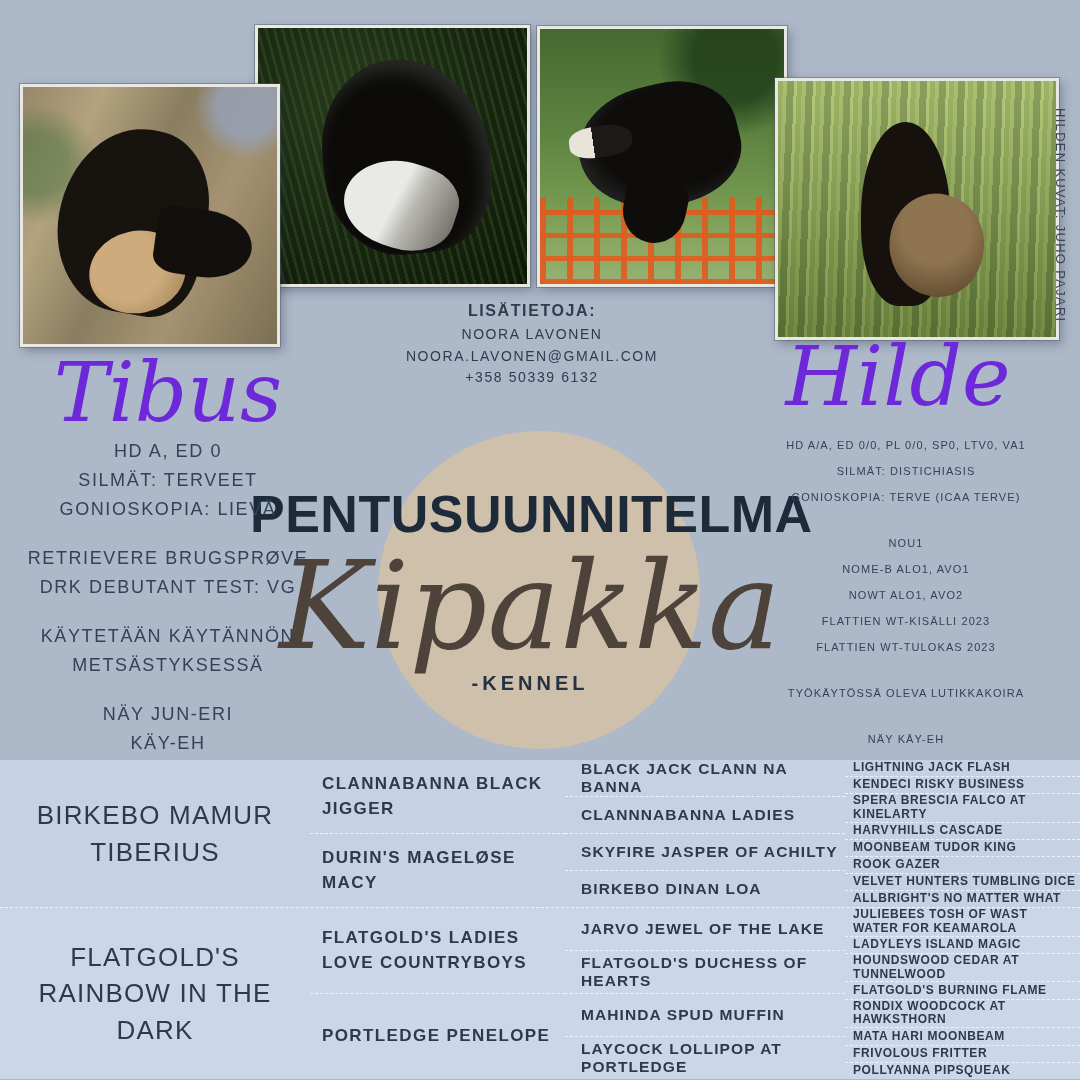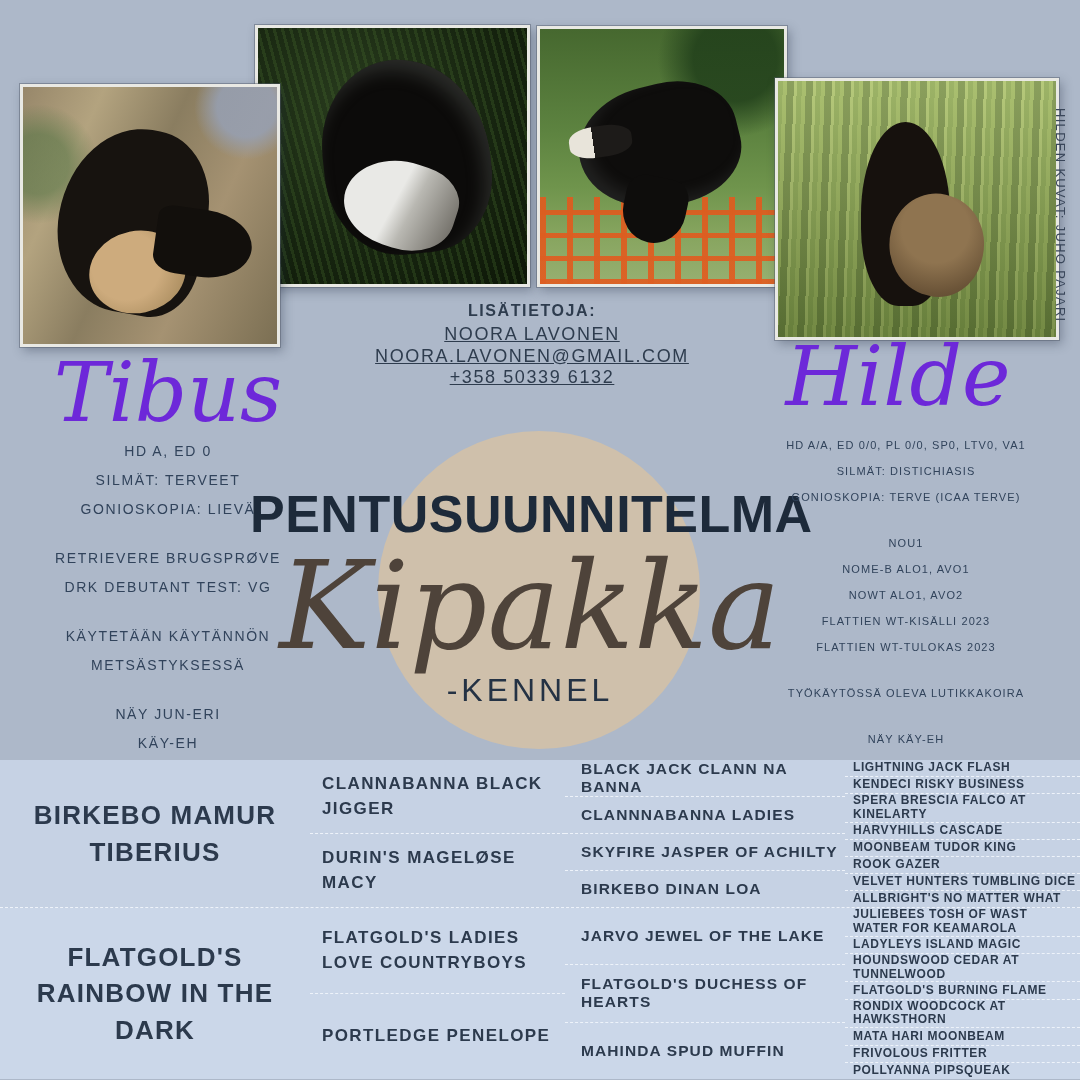--- a/index.html
+++ b/index.html
@@ -63,51 +63,51 @@
   .p4-duck{ position:absolute; left:40%; top:44%; width:34%; height:40%;
     background:radial-gradient(circle at 45% 35%, #8f7450 0 40%, #6b5438 75%, #55432c 100%);
     border-radius:48% 52% 46% 54%; transform:rotate(14deg); }
   .credit-vertical{ position:absolute; left:1053px; top:108px; height:240px;
     writing-mode:vertical-rl; font-size:13px; letter-spacing:1.3px; color:#39465a;
     white-space:nowrap; z-index:4; }
   
   .contact{ position:absolute; left:372px; top:302px; width:320px; text-align:center;
     color:#2e3c4e; z-index:4; }
   .contact .c-head{ font-weight:bold; font-size:16px; letter-spacing:1.6px; margin-bottom:4px; }
-  .contact .c-line{ font-size:18px; letter-spacing:1.6px; line-height:21.5px;text-decoration:underline; }
+  .contact .c-line{ font-size:14px; letter-spacing:1.6px; line-height:21.5px; }
   
   .circle{ position:absolute; left:378px; top:431px; width:322px; height:318px;
     border-radius:50%; background:#cfc0ab; z-index:1; }
   .c-title{ position:absolute; left:250px; top:484px; width:560px; text-align:center;
     font-size:52px; font-weight:bold; letter-spacing:.5px; color:#1d2a3a; z-index:2; white-space:nowrap; }
   .c-sub{ position:absolute; left:250px; top:534px; width:560px; text-align:center;
     font-size:29px; font-weight:bold; letter-spacing:4px; color:#243244; z-index:2; white-space:nowrap; }
   .script{ font-family:"DejaVu Serif", serif; font-style:italic; font-weight:normal; }
   .c-kennel{ position:absolute; left:200px; top:545px; width:660px; text-align:center;
     font-size:122px; color:#4e433a; z-index:2; line-height:1; }
   .c-suffix{ position:absolute; left:250px; top:672px; width:560px; text-align:center;
-    font-size:32px; font-weight:normal; letter-spacing:4px; color:#243244; z-index:2; }
+    font-size:20px; font-weight:bold; letter-spacing:4px; color:#243244; z-index:2; }
   
   .dog-name{ position:absolute; color:#6d28d9; text-align:center; font-size:82px;
     line-height:1; z-index:4; }
   .sire-name{ left:28px; top:352px; width:280px; }
   .dam-name{ left:770px; top:336px; width:256px; }
   .dog-info{ position:absolute; text-align:center; color:#31435b; z-index:3; }
-  .sire-info{ left:8px; top:437px; width:320px; font-size:14px; letter-spacing:1.6px; line-height:29px; }
+  .sire-info{ left:8px; top:437px; width:320px; font-size:18px; letter-spacing:1.6px; line-height:29px; }
   .dam-info{ left:716px; top:432px; width:380px; font-size:11px; letter-spacing:1.1px; line-height:26px; }
   .dog-info .grp{ margin-bottom:20px; }
   .dog-info .il{ white-space:nowrap; }
   
   .pedigree{ position:absolute; left:0; top:760px; width:1080px; height:320px; z-index:2;
     color:#2c3a4d; }
   .ped-half{ display:grid; grid-template-columns:310px 255px 280px 235px; }
   .half-a{ height:148px; background:#c6d2e4; border-bottom:1px dashed #eef3fa; }
   .half-b{ height:171px; background:#cbd7e9; }
   .ped-parent{ display:flex; align-items:center; justify-content:center; text-align:center;
-    font-size:26px; font-weight:bold; letter-spacing:1.2px; line-height:1.4; padding:0 14px; }
+    font-size:26px; font-weight:normal; letter-spacing:1.2px; line-height:1.4; padding:0 14px; }
   .ped-col{ display:flex; flex-direction:column; }
   .ped-cell{ flex:1 1 0; display:flex; align-items:center; font-weight:bold; }
   .ped-cell:not(:last-child){ border-bottom:1px dashed #eef3fa; }
   .col-gp .ped-cell{ font-size:17px; letter-spacing:1.4px; padding-left:12px; line-height:1.45; }
   .col-ggp .ped-cell{ font-size:15.5px; letter-spacing:1.1px; padding-left:16px; }
   .col-gggp .ped-cell{ font-size:12px; letter-spacing:.6px; padding-left:8px; padding-right:4px; line-height:1.15; }
   .col-gggp .tall{ flex:1.5 1 0; }
 </style>
 </head>
 <body>
@@ -219,20 +219,21 @@
     <div class="ped-half half-b">
       <div class="ped-parent">FLATGOLD'S RAINBOW IN THE DARK</div>
       <div class="ped-col col-gp">
         <div class="ped-cell">FLATGOLD'S LADIES LOVE COUNTRYBOYS</div>
         <div class="ped-cell">PORTLEDGE PENELOPE</div>
       </div>
       <div class="ped-col col-ggp">
         <div class="ped-cell">JARVO JEWEL OF THE LAKE</div>
         <div class="ped-cell">FLATGOLD'S DUCHESS OF HEARTS</div>
         <div class="ped-cell">MAHINDA SPUD MUFFIN</div>
+        <div class="ped-cell">LAYCOCK LOLLIPOP AT PORTLEDGE</div>
       </div>
       <div class="ped-col col-gggp">
         <div class="ped-cell tall">JULIEBEES TOSH OF WAST WATER FOR KEAMAROLA</div>
         <div class="ped-cell">LADYLEYS ISLAND MAGIC</div>
         <div class="ped-cell">HOUNDSWOOD CEDAR AT TUNNELWOOD</div>
         <div class="ped-cell">FLATGOLD'S BURNING FLAME</div>
         <div class="ped-cell">RONDIX WOODCOCK AT HAWKSTHORN</div>
         <div class="ped-cell">MATA HARI MOONBEAM</div>
         <div class="ped-cell">FRIVOLOUS FRITTER</div>
         <div class="ped-cell">POLLYANNA PIPSQUEAK</div>

